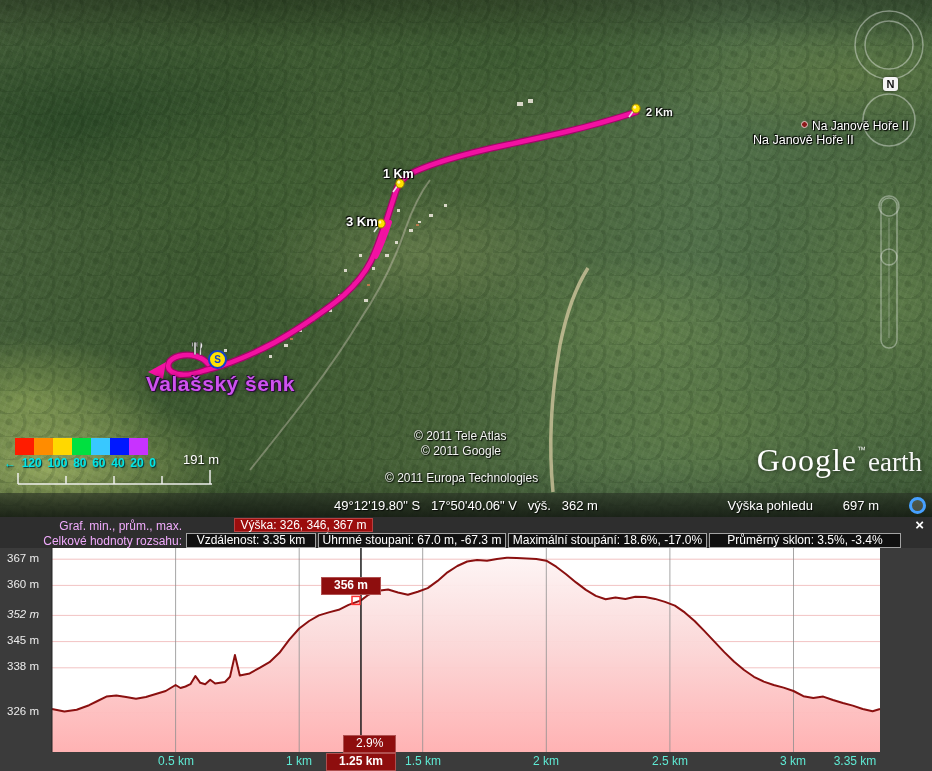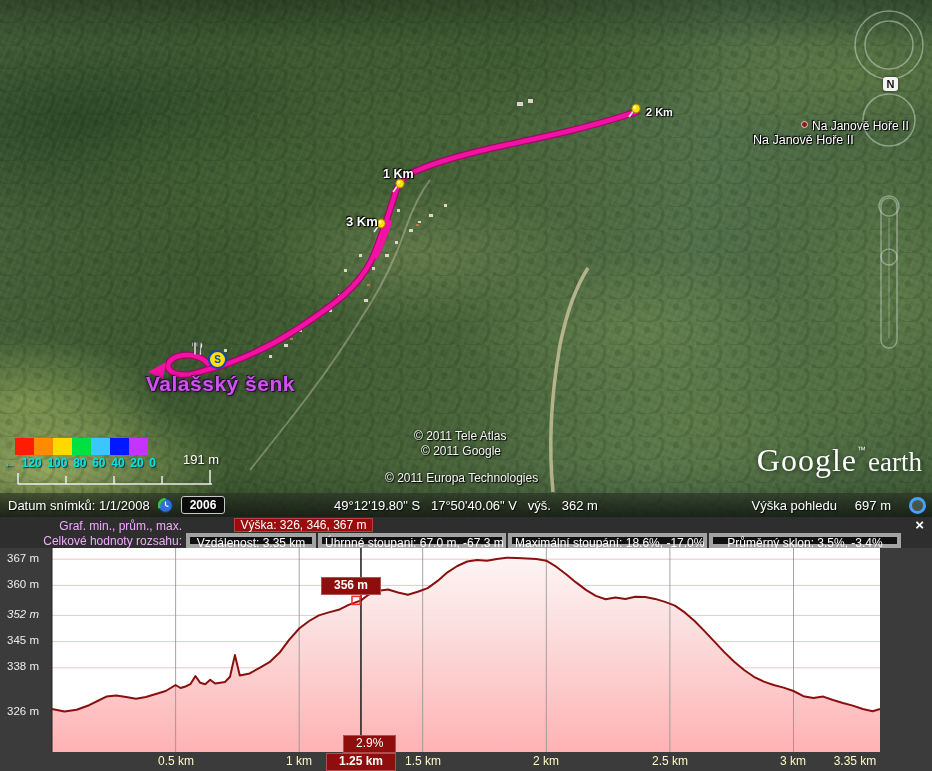--- a/index.html
+++ b/index.html
@@ -63,42 +63,42 @@
 
   
   #statusbar{position:absolute;left:0;top:493px;width:932px;height:24px;
     background:linear-gradient(rgba(40,48,36,.62), rgba(20,26,18,.85));
     color:#fff;font-size:13px;text-shadow:1px 1px 1px rgba(0,0,0,.8);}
   #sb-left{position:absolute;left:8px;top:0;height:24px;display:flex;align-items:center;gap:8px;}
   #year-badge{background:#0c0c0c;border:1px solid #c8c8c8;border-radius:3px;color:#fff;
     font-size:12px;font-weight:bold;padding:1px 8px;cursor:pointer;}
   .coords{position:absolute;left:0;top:0;width:932px;height:24px;display:flex;
     align-items:center;justify-content:center;white-space:pre;}
-  #sb-right{position:absolute;right:6px;top:0;height:24px;display:flex;align-items:center;gap:18px;}
+  #sb-right{position:absolute;right:6px;top:0;height:24px;display:flex;align-items:center;gap:30px;}
   #stream-icon{width:11px;height:11px;border-radius:50%;border:3px solid #46a0ff;
     background:rgba(255,255,255,.18);}
 
   
   #profile{position:absolute;left:0;top:517px;width:932px;height:254px;background:#3b3b3b;
     color:#efefef;font-size:12px;}
   #profile-header{position:absolute;left:0;top:0;width:932px;height:31px;background:#2e2e2e;}
   .hdr-label{position:absolute;left:0;width:182px;text-align:right;white-space:nowrap;
     color:#f0abfc;}
   .hdr-badge{position:absolute;background:#9b0d0d;border:1px solid #b84040;color:#fff;
     white-space:nowrap;text-align:center;padding:0 4px;box-sizing:border-box;height:14px;
     line-height:13px;margin-left:48px;}
-  .hdr-cell{position:absolute;background:#101010;border:4px solid #a3a3a3;color:#fff;
+  .hdr-cell{position:absolute;background:#101010;border:1px solid #a3a3a3;color:#fff;
     white-space:nowrap;text-align:center;padding:0 3px;box-sizing:border-box;height:15px;
     line-height:13px;top:16px;}
   #profile-close{position:absolute;right:8px;top:0;color:#fff;font-size:15px;
     font-weight:bold;cursor:pointer;line-height:16px;}
 
   #chart-svg{position:absolute;left:0;top:0;}
   .ylab{position:absolute;left:0;width:46px;text-align:center;font-size:11.5px;color:#ececec;}
-  .xlab{position:absolute;top:237px;transform:translateX(-50%);font-size:12px;color:#fef9c3;
+  .xlab{position:absolute;top:237px;transform:translateX(-50%);font-size:12px;color:#5eead4;
     white-space:nowrap;}
   .cursor-badge{position:absolute;background:#8e0e0e;border:1px solid #b05050;color:#fff;
     font-weight:bold;text-align:center;white-space:nowrap;padding:0 12px;font-size:12px;}
   #badge-elev{left:321px;top:60px;height:16px;line-height:15px;}
   #badge-grade{left:343px;top:218px;height:16px;line-height:15px;font-weight:normal;}
   #badge-dist{left:361px;top:236px;height:16px;line-height:15px;transform:translateX(-50%);}
 </style>
 </head>
 <body>
 
@@ -241,32 +241,20 @@
       <span>20</span>
       <span>0</span>
     </div>
     <div id="legend-range">191 m</div>
 
     <div id="north-button">N</div>
   </div>
 
   <div id="statusbar">
     <div class="coords">49°12'19.80" S   17°50'40.06" V   výš.   362 m</div>
-    <div id="sb-left">
-      <span>Datum snímků: 1/1/2008</span>
-      <span style="display:inline-flex;">
-        <svg width="15" height="15">
-            <circle cx="7.5" cy="7.5" r="6.8" fill="#2f6fd6" stroke="#123c7a"></circle>
-          <path d="M7.5 1 A6.5 6.5 0 0 0 1.6 10.2" stroke="#35c93a" stroke-width="2.4" fill="none"></path>
-          <line x1="7.5" y1="7.5" x2="7.5" y2="3.6" stroke="#fff" stroke-width="1.2"></line>
-          <line x1="7.5" y1="7.5" x2="10.4" y2="8.6" stroke="#fff" stroke-width="1.2"></line>
-          </svg>
-      </span>
-      <span id="year-badge">2006</span>
-    </div>
     <div id="sb-right">
       <span>Výška pohledu</span>
       <span>697 m</span>
       <span id="stream-icon"></span>
     </div>
   </div>
 
   <div id="profile">
     <svg id="chart-svg" width="932" height="254" viewBox="0 0 932 254">
       <defs>

